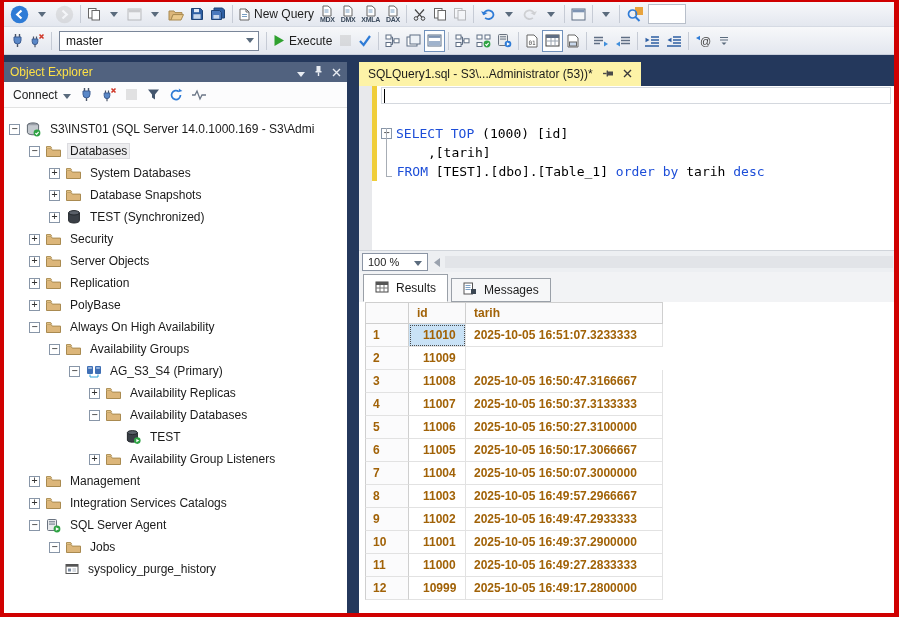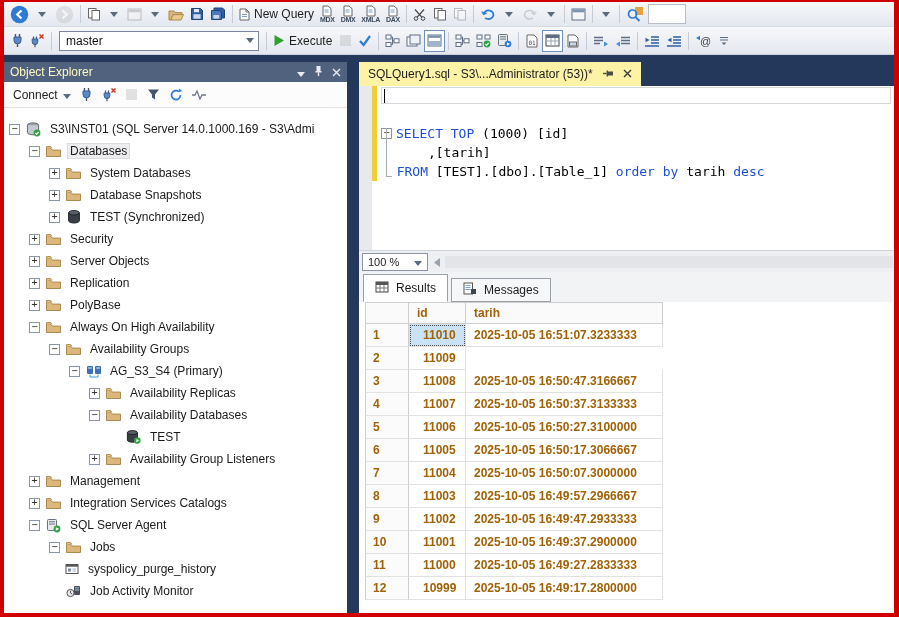--- a/index.html
+++ b/index.html
@@ -23,21 +23,21 @@
   .stack{display:inline-flex;flex-direction:column;align-items:center;line-height:1;}
   .sub{font-size:7px;font-weight:bold;color:#3b4a5c;margin-top:-1px;letter-spacing:-0.3px;}
   .combo{width:200px;height:20px;background:#fff;border:1px solid #7a8699;display:flex;align-items:center;font-size:12px;color:#111;margin:0 4px;flex:0 0 auto;}
   .combo .cv{flex:1;padding-left:6px;}
   .combo .cc{width:16px;display:flex;justify-content:center;}
   .qsearch{width:38px;height:20px;border:1px solid #b8bfca;background:#fff;margin-left:2px;flex:0 0 auto;}
   
   .main{flex:1;display:flex;background:#24385C;padding-top:7px;overflow:hidden;}
   .oe{width:343px;background:#fff;display:flex;flex-direction:column;overflow:hidden;flex:0 0 auto;}
   .oe-title{height:20px;background:#51627F;display:flex;align-items:center;padding:0 6px;flex:0 0 auto;}
-  .oe-title-text{font-size:12px;color:#fef9c3;flex:1;}
+  .oe-title-text{font-size:12px;color:#fde047;flex:1;}
   .oe-title-icons{display:flex;align-items:center;gap:9px;}
   .oe-toolbar{height:26px;background:#FCFCFD;border-bottom:1px solid #e2e2e2;display:flex;align-items:center;padding:0 5px;gap:2px;flex:0 0 auto;}
   .oe-connect{display:inline-flex;align-items:center;gap:5px;font-size:12px;color:#1e1e1e;padding:0 4px;height:22px;}
   .tree{flex:1;overflow:hidden;padding-top:10px;}
   .trow{height:22px;display:flex;align-items:center;gap:5px;font-size:12px;color:#1a1a1a;white-space:nowrap;}
   .foldbox{width:11px;height:11px;border:1px solid #8896A8;background:#fff;font-size:10px;line-height:8px;text-align:center;color:#333;flex:0 0 auto;font-family:"DejaVu Sans Mono",monospace;}
   .tspacer{width:11px;height:11px;flex:0 0 auto;}
   .ticon{width:17px;display:inline-flex;justify-content:center;flex:0 0 auto;}
   .tlabel{padding:1px 3px;}
   .trow.sel .tlabel{background:#EDEDEF;border:1px solid #dcdce0;padding:0 2px;}
@@ -686,33 +686,20 @@
               <svg width="14" height="12">
                 <rect x="1" y="1.5" width="12" height="9" fill="#fff" stroke="#555"></rect>
                 <rect x="1" y="1.5" width="12" height="2.2" fill="#555"></rect>
                 <rect x="3" y="5.5" width="3" height="3" fill="#7a8aa0"></rect>
                 <rect x="7.5" y="5.5" width="3.5" height="1" fill="#aab4c0"></rect>
                 <rect x="7.5" y="7.5" width="3.5" height="1" fill="#aab4c0"></rect>
               </svg>
             </span>
             <span class="tlabel">syspolicy_purge_history</span>
           </div>
-          <div class="trow" style="padding-left: 45px;">
-            <span class="tspacer"></span>
-            <span class="ticon">
-              <svg width="15" height="14">
-                <rect x="8" y="2" width="6" height="9" rx="1" fill="#4a4f57"></rect>
-                <rect x="9" y="3.2" width="4" height="1.2" fill="#9fb3c8"></rect>
-                <rect x="9" y="5.4" width="4" height="1.2" fill="#9fb3c8"></rect>
-                <circle cx="4.5" cy="9" r="3.6" fill="#e8e8e8" stroke="#555"></circle>
-                <path d="M4.5 6.8V9l1.6 1" stroke="#555" fill="none"></path>
-              </svg>
-            </span>
-            <span class="tlabel">Job Activity Monitor</span>
-          </div>
         </div>
     </div>
 
     <div class="splitter"></div>
 
     <div class="doc">
       <div class="tabstrip">
         <div class="dtab">
           <span>SQLQuery1.sql - S3\...Administrator (53))*</span>
           <span><svg width="12" height="9">

